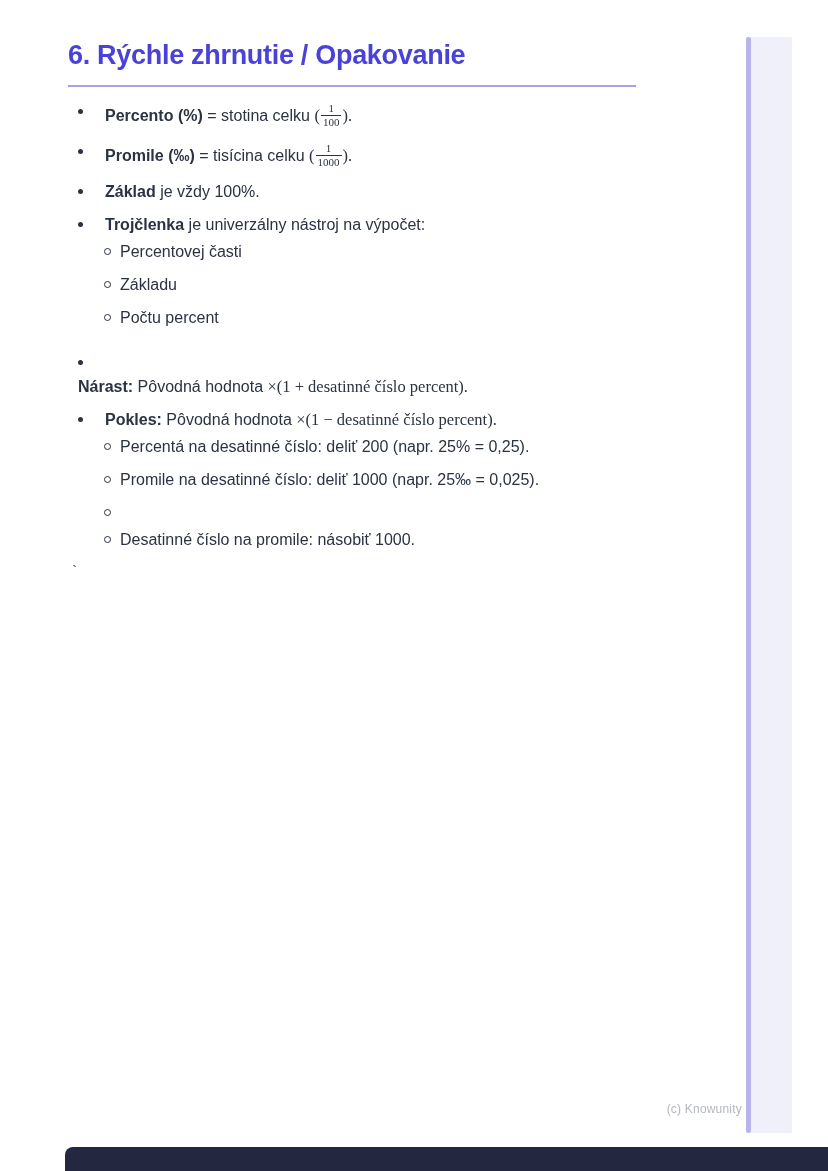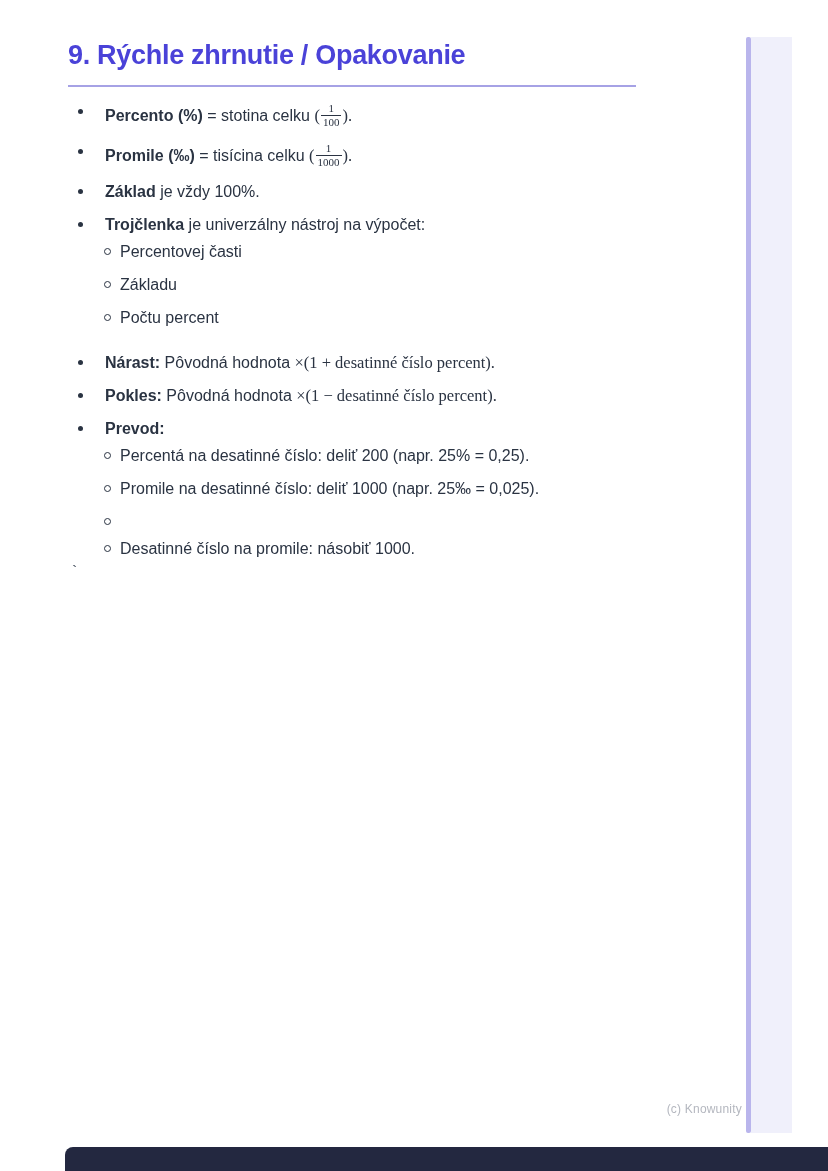--- a/index.html
+++ b/index.html
@@ -19,21 +19,21 @@
     background:#a6a2e5;
   }
   .content{
     position:absolute;left:68px;top:102px;width:620px;
     font-size:16px;line-height:19px;
   }
   .li{display:flex;align-items:flex-start;margin-bottom:14px;}
   .lvl1{padding-left:10px;gap:12px;}
   .lvl2{padding-left:36px;}
   .first-sub{margin-top:-6px;}
-  .after-sub{margin-top:26px;}
+  .after-sub{margin-top:26px;flex-direction:column;}
   .marker{flex:0 0 auto;display:inline-block;}
   .disc{width:5px;height:5px;border-radius:50%;background:#2a3342;margin:7px 10px 0 0;}
   .circ{width:5px;height:5px;border-radius:50%;border:1.5px solid #2a3342;background:transparent;margin:6px 9px 0 0;}
   .li-body{display:inline-block;}
   .b{font-weight:700;}
   .m{font-family:"Liberation Serif","DejaVu Serif",serif;font-size:16.5px;}
   .frac{
     display:inline-block;vertical-align:-0.5em;text-align:center;
     font-family:"Liberation Serif","DejaVu Serif",serif;
     font-size:11px;line-height:1.1;margin:0 1px;
@@ -57,21 +57,21 @@
     background:#b9b5ec;border-radius:2px;
   }
   .bottom-bar{
     position:absolute;left:65px;right:0;top:1147px;height:24px;
     background:#232840;border-radius:8px 0 0 0;
   }
 </style>
 </head>
 <body>
 
-<h1 class="page-title">9. Rýchle zhrnutie / Opakovanie</h1>
+<h1 class="page-title">6. Rýchle zhrnutie / Opakovanie</h1>
 <div class="title-divider"></div>
 
 <div class="content" id="list-root">
     <div class="li lvl1">
       <span class="marker disc"></span>
       <span class="li-body"><span class="b">Percento (%)</span><span class="t"> = stotina celku </span><span class="m">(</span><span class="frac"><span class="num">1</span><span class="den">100</span></span><span class="m">).</span></span>
     </div>
     <div class="li lvl1">
       <span class="marker disc"></span>
       <span class="li-body"><span class="b">Promile (‰)</span><span class="t"> = tisícina celku </span><span class="m">(</span><span class="frac"><span class="num">1</span><span class="den">1000</span></span><span class="m">).</span></span>
@@ -97,24 +97,20 @@
       <span class="li-body"><span class="t">Počtu percent</span></span>
     </div>
     <div class="li lvl1 after-sub">
       <span class="marker disc"></span>
       <span class="li-body"><span class="b">Nárast:</span><span class="t"> Pôvodná hodnota </span><span class="m">×(1 + desatinné číslo percent).</span></span>
     </div>
     <div class="li lvl1">
       <span class="marker disc"></span>
       <span class="li-body"><span class="b">Pokles:</span><span class="t"> Pôvodná hodnota </span><span class="m">×(1 − desatinné číslo percent).</span></span>
     </div>
-    <div class="li lvl1">
-      <span class="marker disc"></span>
-      <span class="li-body"><span class="b">Prevod:</span></span>
-    </div>
     <div class="li lvl2 first-sub">
       <span class="marker circ"></span>
       <span class="li-body"><span class="t">Percentá na desatinné číslo: deliť 200 (napr. 25% = 0,25).</span></span>
     </div>
     <div class="li lvl2">
       <span class="marker circ"></span>
       <span class="li-body"><span class="t">Promile na desatinné číslo: deliť 1000 (napr. 25‰ = 0,025).</span></span>
     </div>
     <div class="li lvl2">
       <span class="marker circ"></span>

